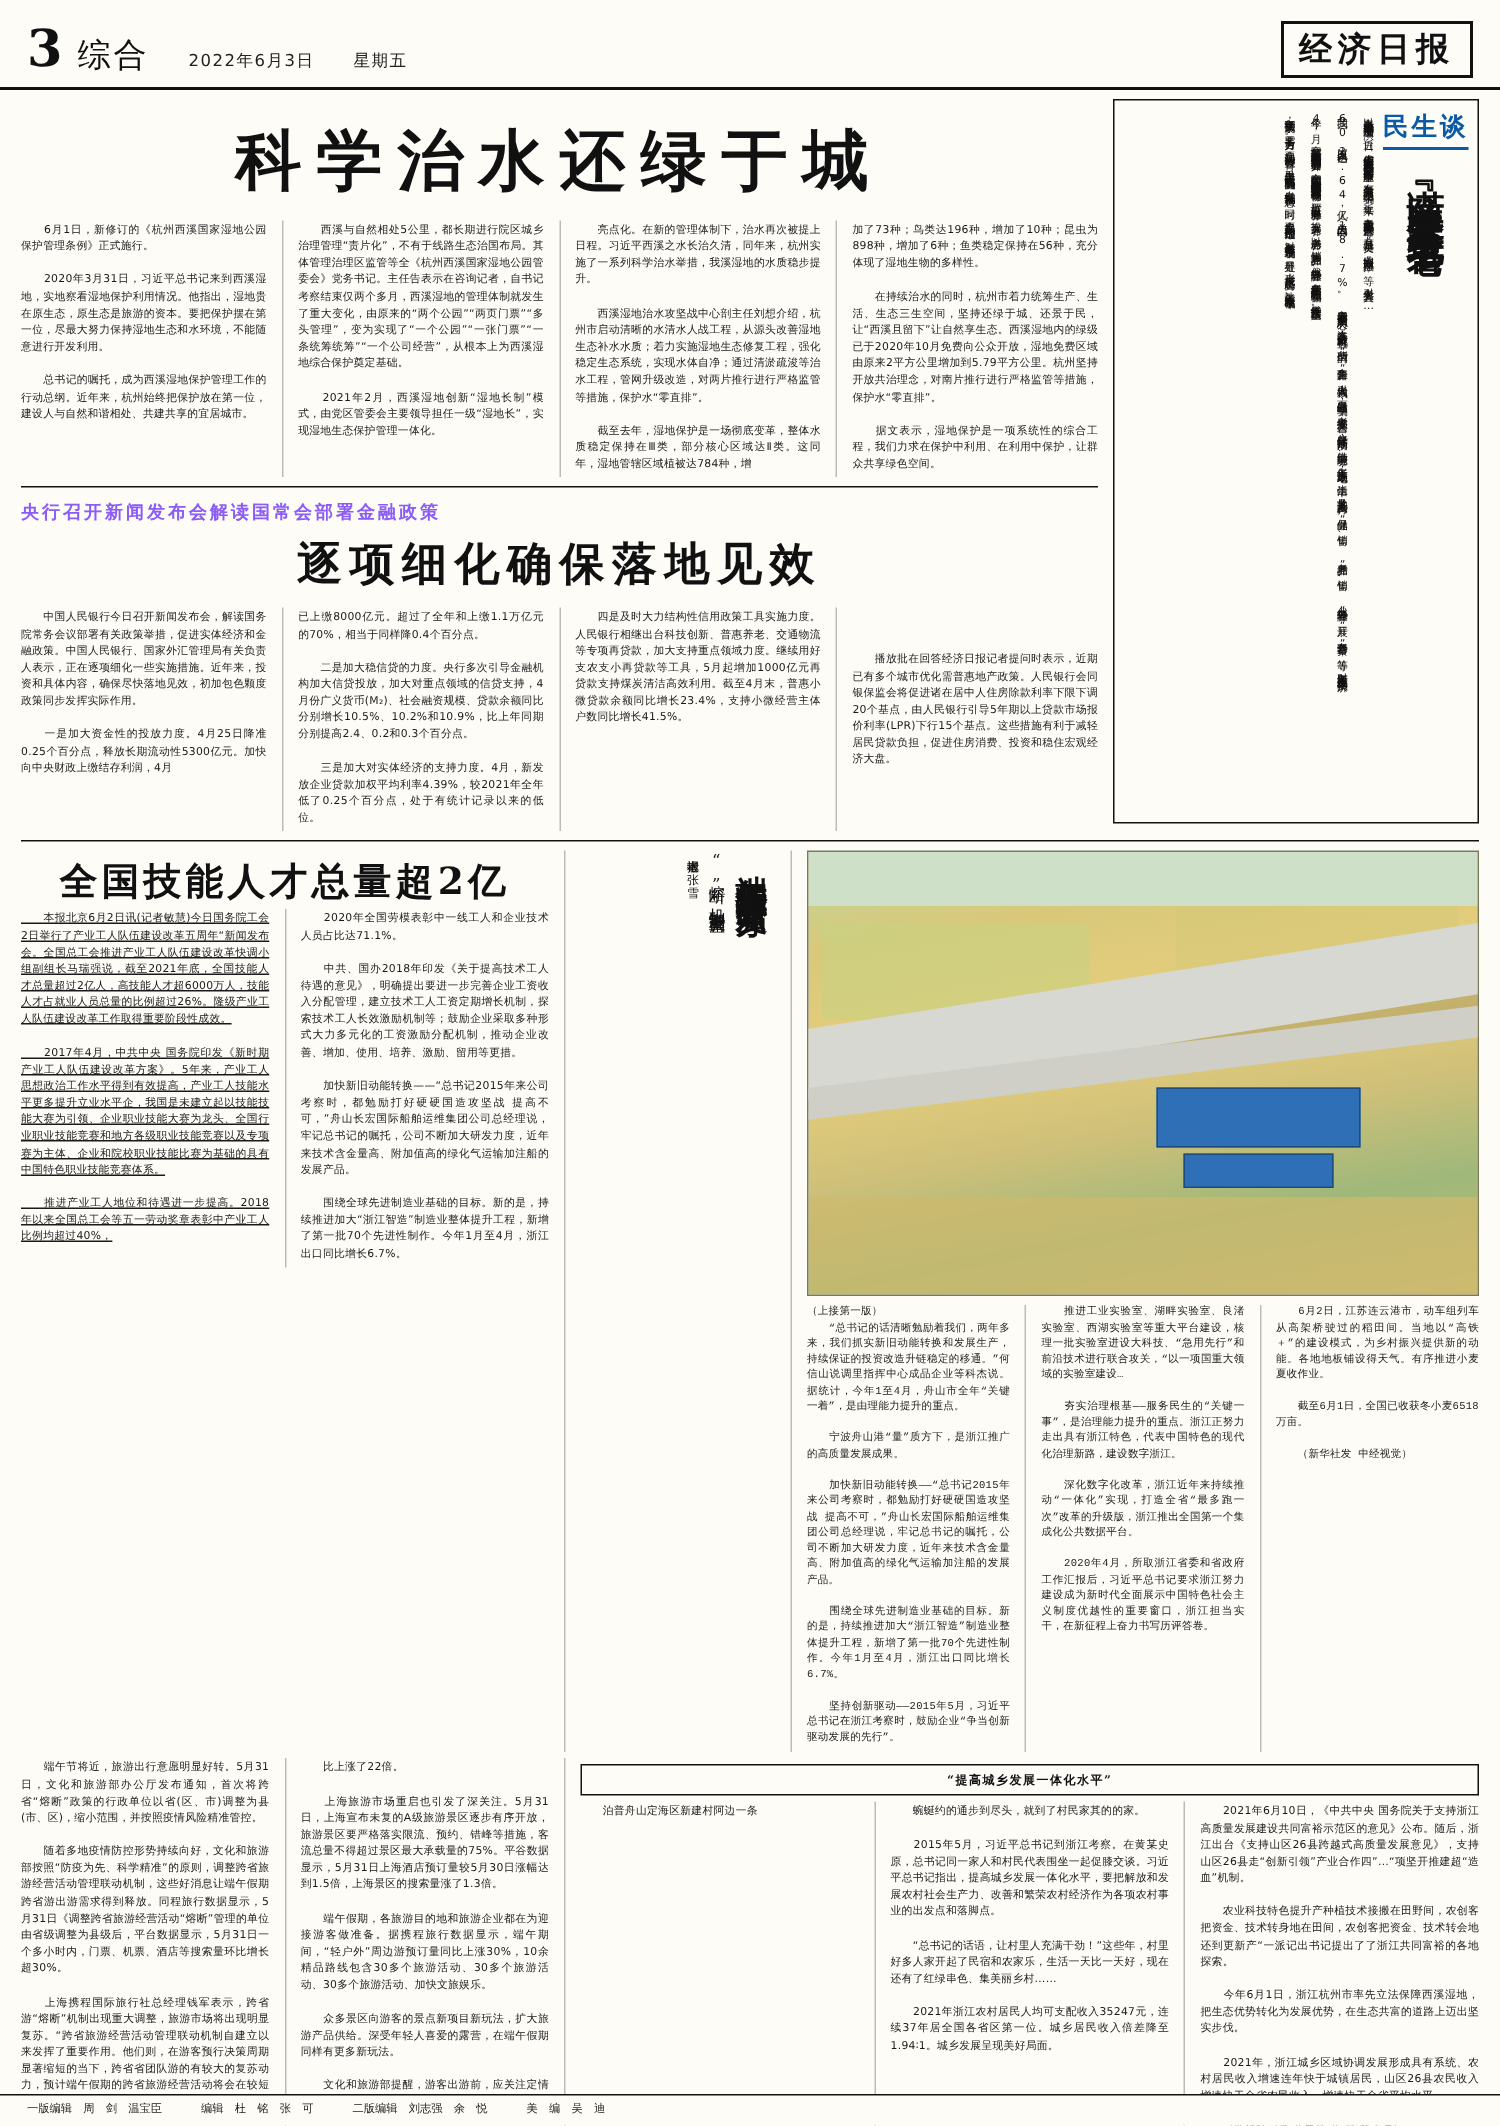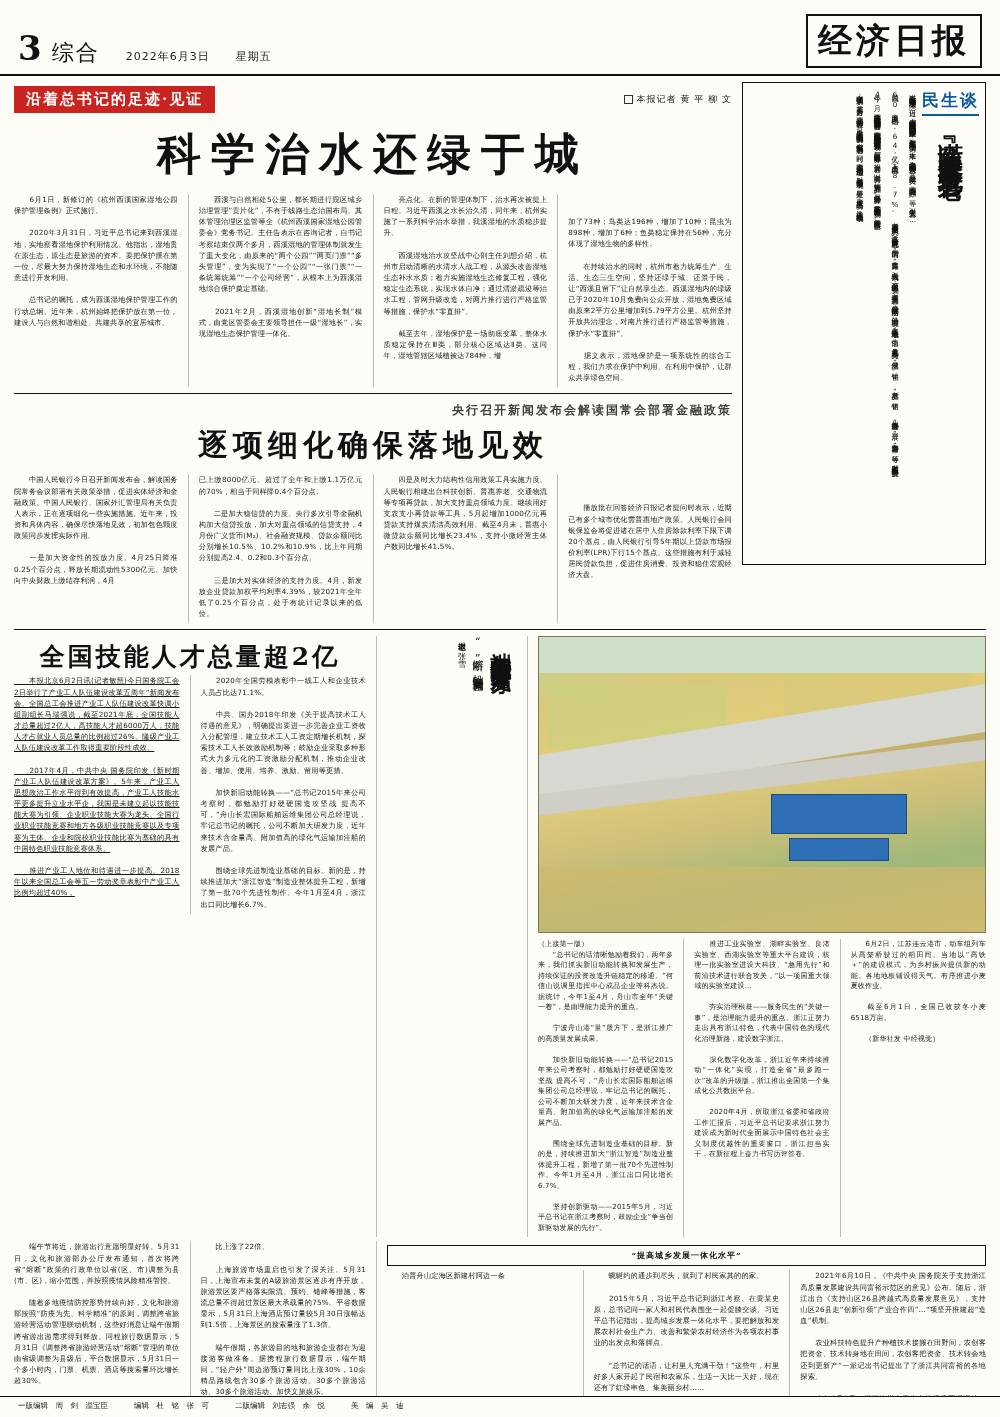--- a/index.html
+++ b/index.html
@@ -20,21 +20,21 @@
     display:flex;align-items:flex-end;justify-content:space-between;
     padding:14px 18px 6px 18px;
     border-bottom:2px solid #111;
   }
   .mast-left{display:flex;align-items:baseline;gap:10px;}
   .pageno{font-size:34px;font-weight:bold;font-family:"DejaVu Serif","Liberation Serif",serif;line-height:1;}
   .sectname{font-size:22px;font-weight:normal;letter-spacing:2px;font-family:"DejaVu Serif","Liberation Serif",serif;}
   .mast-date{font-size:11px;color:#222;margin-left:16px;letter-spacing:1px;}
   .mast-right{
     font-family:"DejaVu Serif","Liberation Serif",serif;
-    font-size:34px;font-weight:bold;letter-spacing:4px;
+    font-size:22px;font-weight:bold;letter-spacing:4px;
     border:2px solid #111;padding:2px 10px;color:#111;
   }
   
   .body-area{padding:6px 14px 10px 14px;}
   .rule{border-top:1px solid #111;margin:6px 0;}
   .cols{display:flex;gap:10px;}
   .col{flex:1;}
   
   .p{
     font-family:"DejaVu Sans","Liberation Sans",sans-serif;
@@ -61,21 +61,21 @@
   }
   .headline3{
     font-family:"DejaVu Serif","Liberation Serif",serif;
     font-size:27px;font-weight:bold;letter-spacing:3px;margin:4px 0 2px 0;
   }
   .subhead{
     text-align:center;font-size:12px;letter-spacing:3px;margin:2px 0 8px 0;
     font-family:"DejaVu Serif","Liberation Serif",serif;
   }
   .kicker{
-    text-align:right;font-size:12px;letter-spacing:2px;color:#404040;margin:8px 0 2px;
+    text-align:left;font-size:12px;letter-spacing:2px;color:#8b5cf6;margin:8px 0 2px;
     font-family:"DejaVu Serif","Liberation Serif",serif;font-weight:bold;
   }
   
   .vtext{
     writing-mode:vertical-rl;text-orientation:upright;
     font-family:"DejaVu Serif","Liberation Serif",serif;
   }
   .vsmall{
     writing-mode:vertical-rl;text-orientation:upright;
     font-size:7.2px;line-height:1.6;letter-spacing:0.5px;
@@ -108,21 +108,21 @@
     position:absolute;left:-6%;top:44%;width:112%;height:7%;
     background:#cfcfc8;transform:rotate(-7deg);
   }
   .photo .bld{
     position:absolute;background:#2e6fb5;border:1px solid #1d4d80;
   }
   .photo .field{
     position:absolute;background:rgba(180,200,120,.55);
   }
   .photo .sky{position:absolute;left:0;top:0;width:100%;height:12%;background:#cfe0c8;}
-  .caption{font-size:7px;line-height:1.5;color:#222;text-align:justify;}
+  .caption{font-size:7px;line-height:1.5;color:#222;text-align:justify;font-family:Liberation Mono, monospace;}
   .boxquote{
     border:1px solid #111;padding:4px 6px;margin:4px 0;font-size:8px;font-weight:bold;text-align:center;
     font-family:"DejaVu Serif","Liberation Serif",serif;letter-spacing:1px;
   }
   .footer{
     display:flex;gap:26px;font-size:7.5px;padding:4px 18px 6px 18px;color:#222;
     border-top:1px solid #111;position:absolute;bottom:0;left:0;right:0;background:#fdfcf7;
   }
   .sq{display:inline-block;width:7px;height:7px;border:1px solid #333;margin-right:4px;vertical-align:middle;}
   .vdivider{width:1px;background:#bbb;align-self:stretch;}
@@ -141,24 +141,20 @@
     </div>
     <div class="mast-right">经济日报</div>
   </div>
 
   <div class="body-area">
 
     <div class="cols">
 
       <div style="flex:0 0 718px;">
 
-        <div class="banner-wrap">
-          <span class="banner">沿着总书记的足迹·见证</span>
-          <span class="byline"><span class="sq"></span><span>本报记者 黄 平 柳 文</span></span>
-        </div>
         <div class="headline1">科学治水还绿于城</div>
 
         <div class="cols">
           <div class="col">
               <p class="p" style="white-space:pre-wrap;">　　6月1日，新修订的《杭州西溪国家湿地公园保护管理条例》正式施行。
 
 　　2020年3月31日，习近平总书记来到西溪湿地，实地察看湿地保护利用情况。他指出，湿地贵在原生态，原生态是旅游的资本。要把保护摆在第一位，尽最大努力保持湿地生态和水环境，不能随意进行开发利用。
 
 　　总书记的嘱托，成为西溪湿地保护管理工作的行动总纲。近年来，杭州始终把保护放在第一位，建设人与自然和谐相处、共建共享的宜居城市。</p>
             </div>
@@ -171,21 +167,21 @@
           <div class="vdivider"></div>
           <div class="col">
               <p class="p" style="white-space:pre-wrap;">　　亮点化。在新的管理体制下，治水再次被提上日程。习近平西溪之水长治久清，同年来，杭州实施了一系列科学治水举措，我溪湿地的水质稳步提升。
 
 　　西溪湿地治水攻坚战中心剖主任刘想介绍，杭州市启动清晰的水清水人战工程，从源头改善湿地生态补水水质；着力实施湿地生态修复工程，强化稳定生态系统，实现水体自净；通过清淤疏浚等治水工程，管网升级改造，对两片推行进行严格监管等措施，保护水“零直排”。
 
 　　截至去年，湿地保护是一场彻底变革，整体水质稳定保持在Ⅲ类，部分核心区域达Ⅱ类。这同年，湿地管辖区域植被达784种，增</p>
             </div>
           <div class="vdivider"></div>
           <div class="col">
-              <p class="p" style="white-space:pre-wrap;margin-top:22px;">加了73种；鸟类达196种，增加了10种；昆虫为898种，增加了6种；鱼类稳定保持在56种，充分体现了湿地生物的多样性。
+              <p class="p" style="white-space:pre-wrap;">加了73种；鸟类达196种，增加了10种；昆虫为898种，增加了6种；鱼类稳定保持在56种，充分体现了湿地生物的多样性。
 
 　　在持续治水的同时，杭州市着力统筹生产、生活、生态三生空间，坚持还绿于城、还景于民，让“西溪且留下”让自然享生态。西溪湿地内的绿级已于2020年10月免费向公众开放，湿地免费区域由原来2平方公里增加到5.79平方公里。杭州坚持开放共治理念，对南片推行进行严格监管等措施，保护水“零直排”。
 
 　　据文表示，湿地保护是一项系统性的综合工程，我们力求在保护中利用、在利用中保护，让群众共享绿色空间。</p>
             </div>
         </div>
 
         <div class="rule"></div>
 
         <div class="kicker">央行召开新闻发布会解读国常会部署金融政策</div>

